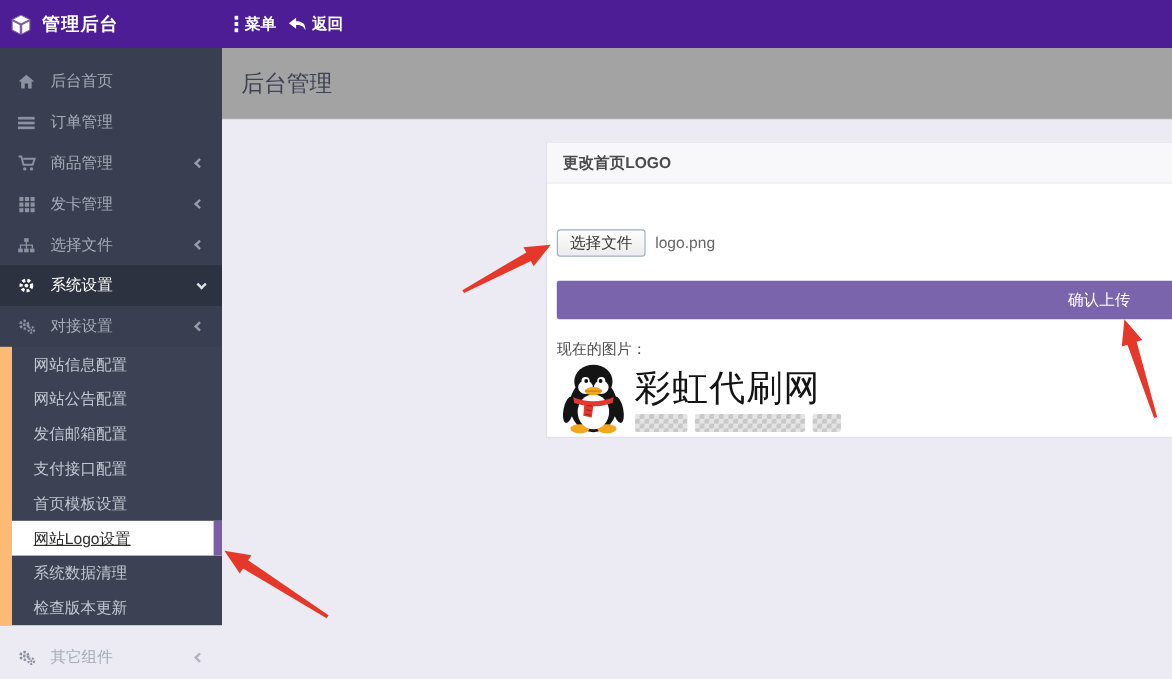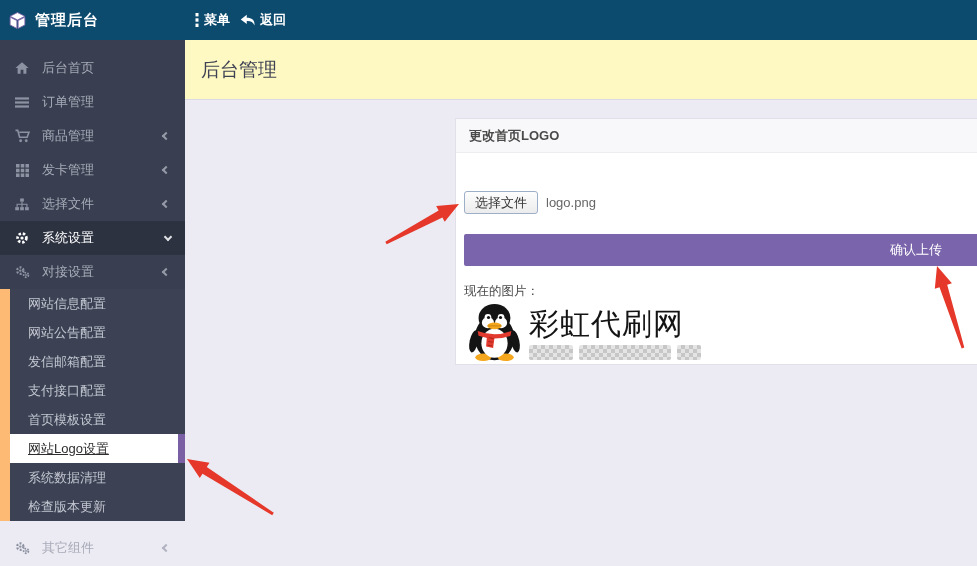--- a/index.html
+++ b/index.html
@@ -1,21 +1,21 @@
 <!DOCTYPE html>
 <html><head>
 <meta charset="utf-8">
 <style>
   * { margin:0; padding:0; box-sizing:border-box; }
   html,body { background:#d8d8dd; }
   body { font-family:"Liberation Sans","DejaVu Sans",sans-serif; }
   .app { position:relative; width:977px; height:566px; overflow:hidden; background:#ECEAF2; }
 
   
-  .topbar { position:absolute; top:0; left:0; width:977px; height:40px; background:#0c4a6e; z-index:5; display:flex; align-items:center; }
+  .topbar { position:absolute; top:0; left:0; width:977px; height:40px; background:#4c1d95; z-index:5; display:flex; align-items:center; }
   .brand { width:185px; height:40px; display:flex; align-items:center; padding-left:8px; }
   .brand-icon { display:inline-flex; margin-right:8px; }
   .brand-title { color:#fff; font-size:15px; font-weight:bold; letter-spacing:1px; }
   .top-link { display:flex; align-items:center; color:#fff; font-size:13px; font-weight:bold; margin-left:10px; cursor:pointer; }
   .top-link .ticon { display:inline-flex; margin-right:5px; }
   .topbar-nav { display:flex; align-items:center; margin-left:0px; }
 
   
   .sidebar { position:absolute; top:40px; left:0; width:185px; height:394px; background:#393E50; z-index:4; padding-top:11px; }
   .side-item { height:34px; display:flex; align-items:center; padding:0 14px; color:#A7ABB8; font-size:13px; cursor:pointer; }
@@ -26,21 +26,21 @@
   .chev { display:inline-block; width:6px; height:6px; border:solid currentColor; border-width:0 2px 2px 0; opacity:.85; }
   .chev.left { transform:rotate(135deg); margin-right:2px; }
   .chev.down { transform:rotate(45deg); margin-top:-3px; }
   .submenu { background:#3C4254; border-left:10px solid #fdba74; }
   .sub-item { height:29px; display:flex; align-items:center; padding-left:18px; color:#C3C7D1; font-size:13px; cursor:pointer; }
   .sub-item.active { background:#fff; color:#2e2e2e; border-right:7px solid #7A5FA5;text-decoration:underline; }
   .side-item.bottom { margin-top:10px; }
 
   
   .content { position:absolute; top:40px; left:185px; width:792px; height:526px; background:#ECEAF2; }
-  .content-header { height:60px; background:#fef9c3; border-bottom:1px solid #DBD9E3; display:flex; align-items:center; padding-left:16px; }
+  .content-header { height:60px; background:#a3a3a3; border-bottom:1px solid #DBD9E3; display:flex; align-items:center; padding-left:16px; }
   .page-title { font-size:19px; color:#3F4255; }
 
   
   .card { position:absolute; left:270px; top:78px; width:920px; background:#fff; border:1px solid #E1E0E8; }
   .card-header { height:34px; line-height:33px; background:#F8F8FA; border-bottom:1px solid #ECECF0; padding-left:13px; font-size:13px; font-weight:bold; color:#4a4a4a; }
   .card-body { padding:0 8px 1px 8px; }
   .file-row { margin-top:38px; display:flex; align-items:center; }
   .file-btn { display:inline-block; height:23px; line-height:21px; padding:0 10px; font-size:13px; color:#333;
               background:linear-gradient(#fdfdfd,#ececec); border:1px solid #9DAEC9; border-radius:3px; cursor:pointer; }
   .file-name { margin-left:8px; font-size:13px; color:#666; }

